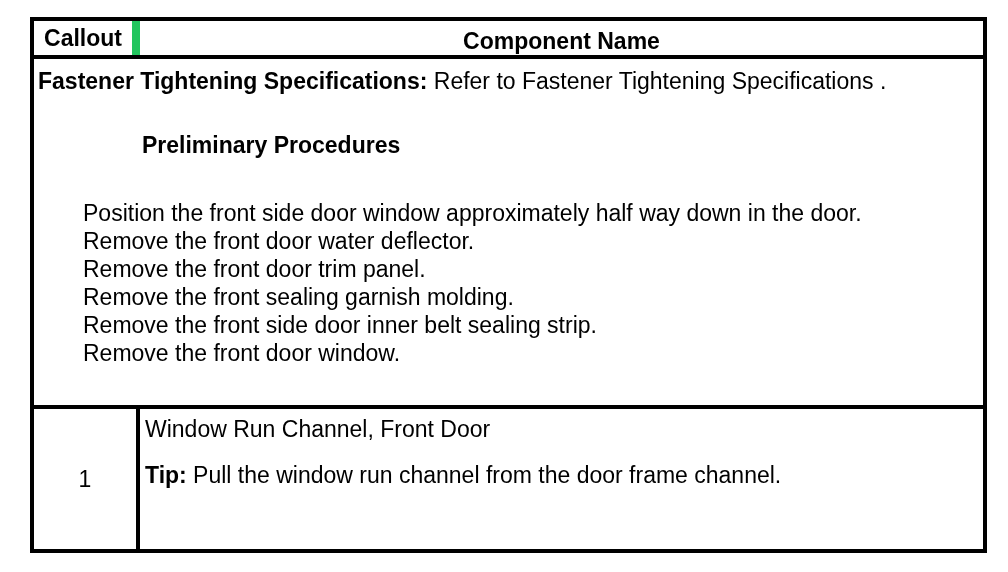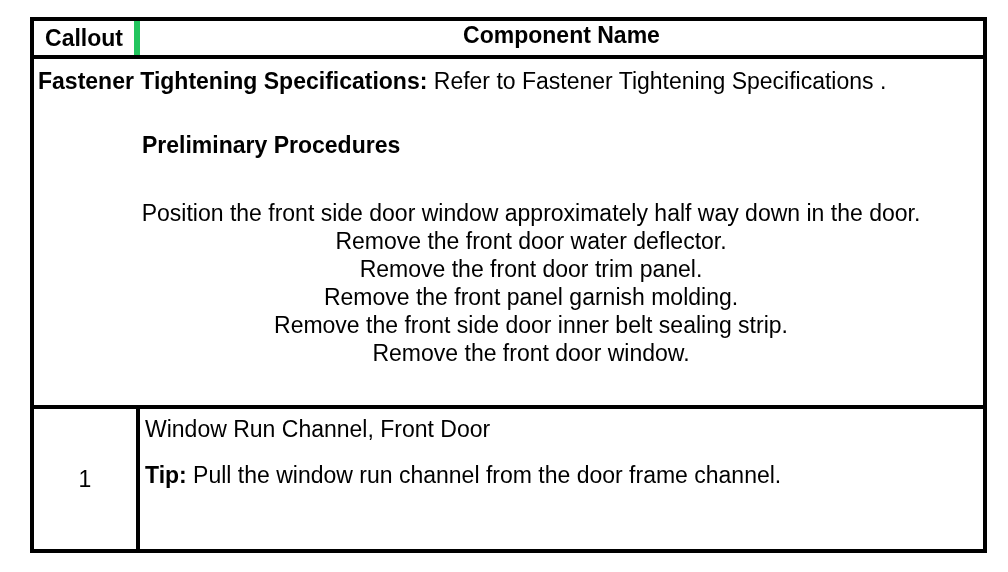--- a/index.html
+++ b/index.html
@@ -28,49 +28,48 @@
   }
   .header-row {
     display: flex;
     height: 38px;
     border-bottom: 4px solid #000000;
     flex: none;
   }
   .callout-col {
     width: 106px;
     flex: none;
-    border-right: 6px solid #22c55e;
+    border-right: 8px solid #22c55e;
     display: flex;
     align-items: center;
     justify-content: center;
   }
   .head-cell { font-weight: bold; }
   .component-col {
     flex: 1;
     display: flex;
-    align-items: flex-start;
+    align-items: flex-end;
     justify-content: center;
   }
   .spec-row {
     flex: none;
     height: 350px;
     border-bottom: 4px solid #000000;
     padding: 8px 4px 8px 4px;
     overflow: hidden;
   }
   .spec-lead .lead-bold { font-weight: bold; }
   .spec-subheading {
     font-weight: bold;
     margin-left: 104px;
     margin-top: 36px;
   }
   .procedures {
     margin-left: 45px;
     margin-top: 40px;
-    text-align: center;
   }
   .item-row {
     flex: 1;
     display: flex;
     min-height: 0;
   }
   .item-callout-cell {
     width: 106px;
     flex: none;
     border-right: 4px solid #000000;
@@ -103,21 +102,21 @@
 
     <div class="spec-row">
       <div class="spec-lead">
         <span class="lead-bold">Fastener Tightening Specifications:</span><span> Refer to Fastener Tightening Specifications .</span>
       </div>
       <div class="spec-subheading">Preliminary Procedures</div>
       <div class="procedures">
         <div>Position the front side door window approximately half way down in the door.</div>
         <div>Remove the front door water deflector.</div>
         <div>Remove the front door trim panel.</div>
-        <div>Remove the front panel garnish molding.</div>
+        <div>Remove the front sealing garnish molding.</div>
         <div>Remove the front side door inner belt sealing strip.</div>
         <div>Remove the front door window.</div>
       </div>
     </div>
 
     <div class="item-row">
       <div class="item-callout-cell">
         <span>1</span>
       </div>
       <div class="item-component-cell">

